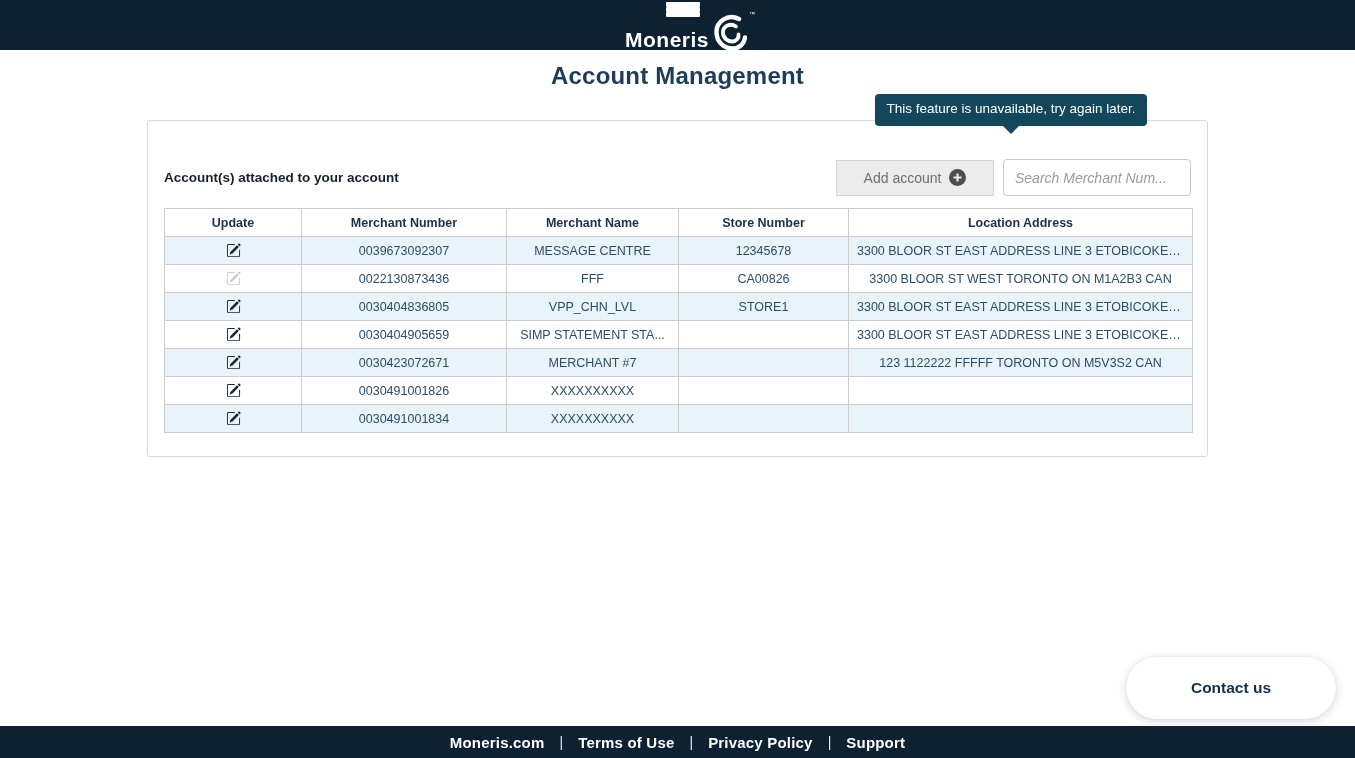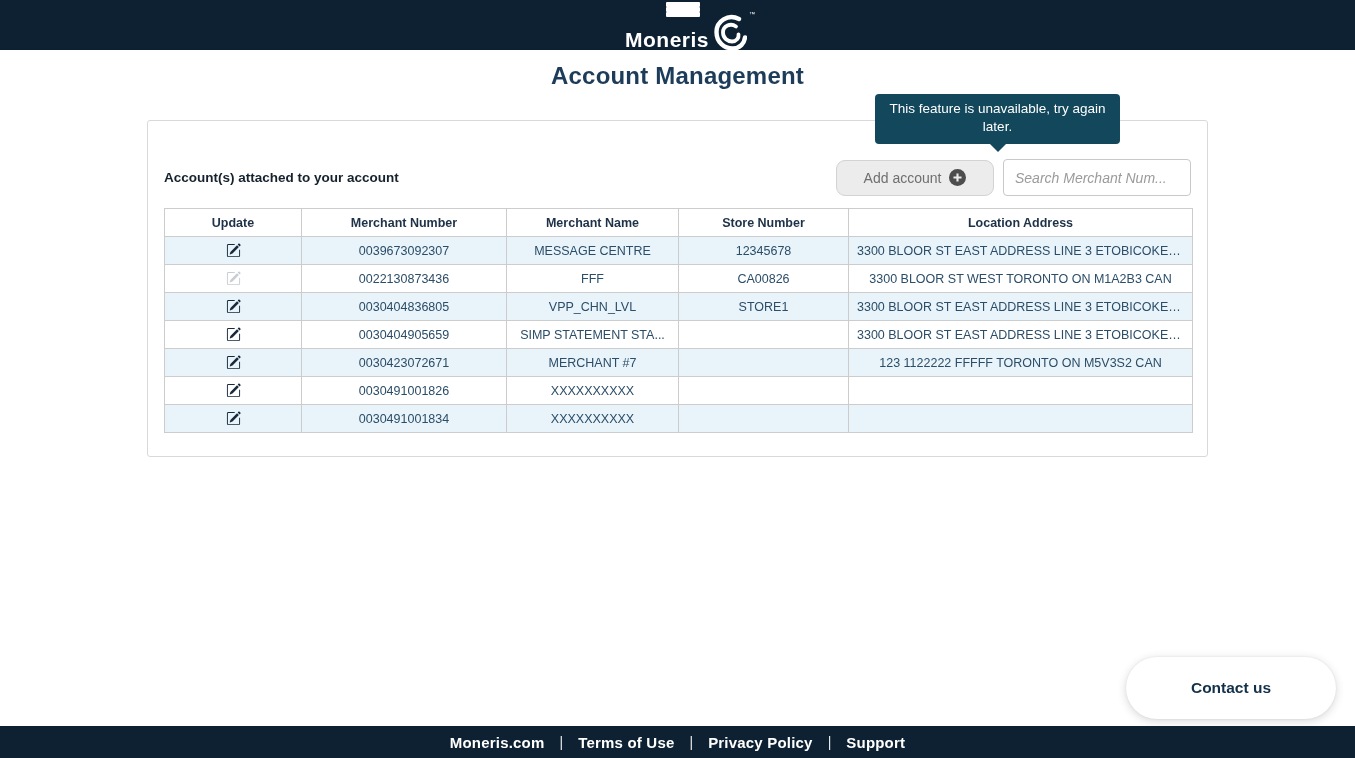--- a/index.html
+++ b/index.html
@@ -72,21 +72,21 @@
     font-size: 24px;
     font-weight: 600;
     color: var(--title-text, #1c3c59);
     letter-spacing: 0.2px;
   }
 
   
   .tooltip {
     position: absolute;
     left: 875px; top: 94px;
-    width: 245px;
+    width: 272px;
     background: var(--tooltip-bg, #12475c);
     color: #fff;
     font-size: 13.5px;
     line-height: 1.32;
     text-align: center;
     padding: 6px 10px 8px;
     border-radius: 4px;
     z-index: 5;
   }
   .tooltip::after {
@@ -115,21 +115,21 @@
     display: flex;
     align-items: center;
     justify-content: space-between;
   }
   .section-label { font-size: 13.5px; font-weight: bold; color: #15222e; }
   .head-actions { display: flex; align-items: center; gap: 9px; }
   .add-account-btn {
     width: 158px; height: 36px;
     background: var(--muted-btn-bg, #ececec);
     border: 1px solid #d3d3d3;
-    border-radius: 9px;
+    border-radius: 0;
     color: var(--muted-btn-text, #6f6f6f);
     font-family: "Liberation Sans", sans-serif;
     font-size: 14px;
     display: flex; align-items: center; justify-content: center; gap: 8px;
     cursor: pointer;
   }
   .search-input {
     width: 188px; height: 37px;
     border: 1px solid #c9c9c9;
     border-radius: 4px;

